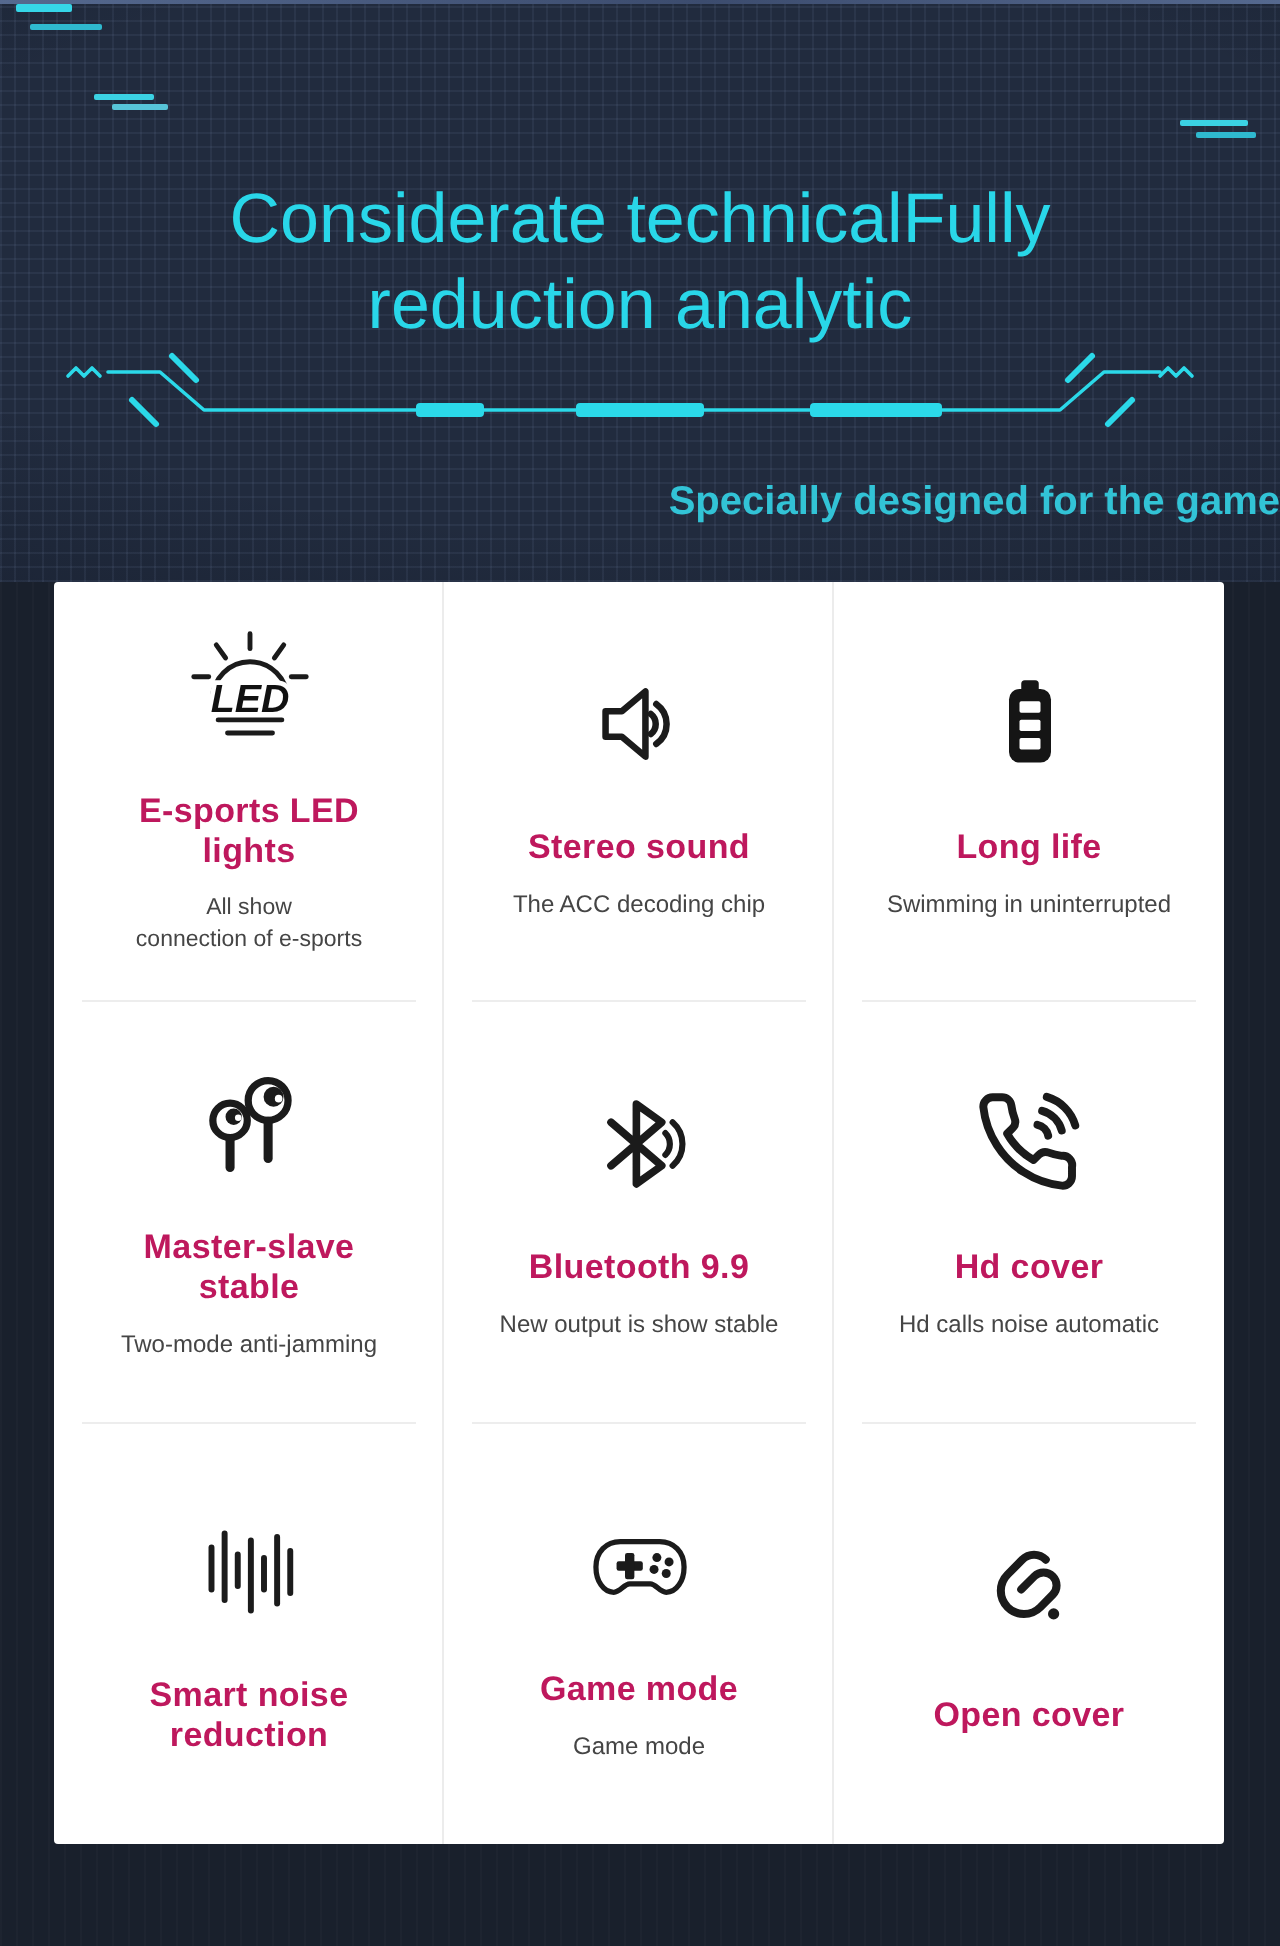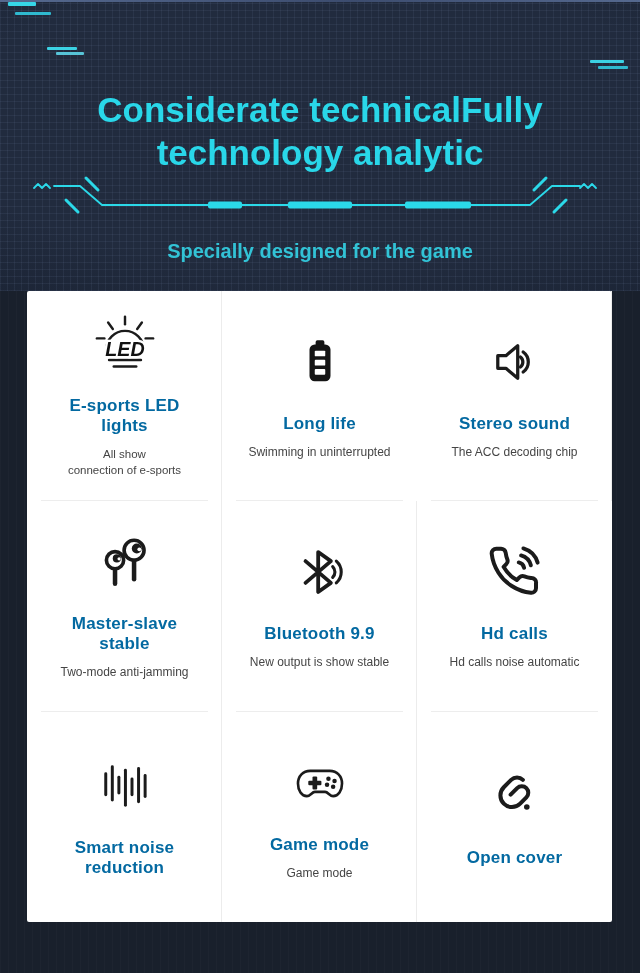--- a/index.html
+++ b/index.html
@@ -22,26 +22,26 @@
     background:linear-gradient(90deg,#55698f 0%,#3c4c6e 55%,#55698f 100%);
   }
   .lower-bg{
     position:absolute;left:0;top:291px;width:640px;height:682px;
     background-color:#19202c;
     background-image:repeating-linear-gradient(90deg, rgba(255,255,255,0.02) 0 1px, transparent 1px 8px);
   }
   .deco-dash{position:absolute;border-radius:1px;}
   .hero-title{
     position:absolute;left:0;top:88px;width:640px;
-    text-align:center;font-weight:700;font-size:35px;line-height:43px;
+    text-align:center;font-weight:400;font-size:35px;line-height:43px;
     letter-spacing:0px;
   }
   .hero-subtitle{
     position:absolute;left:0;top:240px;width:640px;
-    text-align:center;font-weight:700;font-size:20px;
+    text-align:right;font-weight:700;font-size:20px;
   }
   .divider-svg{position:absolute;left:0;top:175px;}
   
   .card{
     position:absolute;left:27px;top:291px;width:585px;height:631px;
     background:#ffffff;border-radius:2px;
     display:grid;grid-template-columns:repeat(3,1fr);grid-template-rows:repeat(3,1fr);
   }
   .cell{
     position:relative;display:flex;flex-direction:column;
@@ -49,39 +49,39 @@
     padding:0 22px;box-sizing:border-box;
   }
   .cell.cr::after{
     content:"";position:absolute;top:0;right:0;width:1px;height:100%;background:#ececec;
   }
   .cell.rb::before{
     content:"";position:absolute;left:14px;right:14px;bottom:0;height:1px;background:#ededed;
   }
   .icon-box{width:60px;height:60px;display:flex;align-items:center;justify-content:center;margin-bottom:22px;}
   .icon-box svg{display:block;}
-  .f-title{font-size:17px;font-weight:700;color:#0369a1;letter-spacing:0.2px;}
+  .f-title{font-size:17px;font-weight:700;color:#be185d;letter-spacing:0.2px;}
   .f-sub{font-size:12px;color:#454545;margin-top:10px;line-height:16px;white-space:pre-line;}
   .stroke-ic{stroke:#1b1b1b;fill:none;stroke-linecap:round;stroke-linejoin:round;}
 </style>
 </head>
 <body>
 
 <div class="hero">
 
   <div class="deco-dash" style="left:8px;top:2px;width:28px;height:4px;background:#36d6e8;"></div>
   <div class="deco-dash" style="left:15px;top:12px;width:36px;height:3px;background:#2fb9cf;"></div>
   <div class="deco-dash" style="left:47px;top:47px;width:30px;height:3px;background:#3bd2e4;"></div>
   <div class="deco-dash" style="left:56px;top:52px;width:28px;height:3px;background:#57c4d8;"></div>
   <div class="deco-dash" style="left:590px;top:60px;width:34px;height:3px;background:#3bd2e4;"></div>
   <div class="deco-dash" style="left:598px;top:66px;width:30px;height:3px;background:#2fb9cf;"></div>
 
   <div class="hero-title" style="color:#29d7e9;">
     <div>Considerate technicalFully</div>
-    <div>technology analytic</div>
+    <div>reduction analytic</div>
   </div>
 
   <svg class="divider-svg" width="640" height="46" viewBox="0 0 640 46">
     <g stroke="#2bd9e9" fill="none" stroke-width="1.8" stroke-linecap="round" stroke-linejoin="round">
       <path d="M34 13 l4 -4 l4 4 l4 -4 l4 4"></path>
       <path d="M54 11 H80 L102 30 H530 L552 11 H580"></path>
       <path d="M580 11 l4 -4 l4 4 l4 -4 l4 4" transform="translate(0,2)"></path>
     </g>
     <g stroke="#2bd9e9" stroke-width="3" stroke-linecap="round">
       <path d="M86 3 L98 15"></path>
@@ -117,50 +117,50 @@
           <path d="M20 56 H44"></path>
         </g>
         <text x="32" y="45" text-anchor="middle" font-family="Liberation Sans, sans-serif" font-size="21" font-weight="800" font-style="italic" fill="#111" stroke="#ffffff" stroke-width="5" paint-order="stroke">LED</text>
       </svg>
     </div>
     <div class="f-title">E-sports LED lights</div>
     <div class="f-sub" style="font-size:11.5px;">All show
 connection of e-sports</div>
   </div>
 
-  <div class="cell rb">
-    <div class="icon-box">
-      <svg width="56" height="56" viewBox="0 0 64 64">
-        <g fill="#151515">
-          <rect x="27" y="7" width="10" height="7" rx="2"></rect>
-          <rect x="20" y="12" width="24" height="42" rx="6"></rect>
-        </g>
-        <g fill="#ffffff">
-          <rect x="26" y="19" width="12" height="6.5" rx="1"></rect>
-          <rect x="26" y="29.5" width="12" height="6.5" rx="1"></rect>
-          <rect x="26" y="40" width="12" height="6.5" rx="1"></rect>
-        </g>
-      </svg>
-    </div>
-    <div class="f-title">Long life</div>
-    <div class="f-sub">Swimming in uninterrupted</div>
-  </div>
-
   <div class="cell cr rb">
     <div class="icon-box">
       <svg width="58" height="58" viewBox="0 0 64 64">
         <g class="stroke-ic" stroke-width="3.6">
           <path d="M13 25 H22 L35 14 V50 L22 39 H13 Z"></path>
           <path d="M41 21 a13.5 13.5 0 0 1 0 22"></path>
           <path d="M38 26.5 a7 7 0 0 1 0 11"></path>
         </g>
       </svg>
     </div>
     <div class="f-title">Stereo sound</div>
     <div class="f-sub">The ACC decoding chip</div>
+  </div>
+
+  <div class="cell rb">
+    <div class="icon-box">
+      <svg width="56" height="56" viewBox="0 0 64 64">
+        <g fill="#151515">
+          <rect x="27" y="7" width="10" height="7" rx="2"></rect>
+          <rect x="20" y="12" width="24" height="42" rx="6"></rect>
+        </g>
+        <g fill="#ffffff">
+          <rect x="26" y="19" width="12" height="6.5" rx="1"></rect>
+          <rect x="26" y="29.5" width="12" height="6.5" rx="1"></rect>
+          <rect x="26" y="40" width="12" height="6.5" rx="1"></rect>
+        </g>
+      </svg>
+    </div>
+    <div class="f-title">Long life</div>
+    <div class="f-sub">Swimming in uninterrupted</div>
   </div>
 
   <div class="cell cr rb">
     <div class="icon-box">
       <svg width="58" height="58" viewBox="0 0 64 64">
         <g class="stroke-ic" stroke-width="4">
           <circle cx="21" cy="30" r="9.5"></circle>
           <circle cx="42" cy="19" r="11"></circle>
         </g>
         <g class="stroke-ic" stroke-width="5">
@@ -201,21 +201,21 @@
     <div class="icon-box">
       <svg width="56" height="56" viewBox="0 0 24 24">
         <g class="stroke-ic" stroke-width="1.7">
           <path d="M21 16.92v2a2 2 0 0 1-2.18 2 18.8 18.8 0 0 1-8.2-2.92 18.5 18.5 0 0 1-5.7-5.7A18.8 18.8 0 0 1 2 4.1 2 2 0 0 1 4 2h2a2 2 0 0 1 2 1.72c.13.96.36 1.9.7 2.8a2 2 0 0 1-.45 2.12L7.1 9.78a15 15 0 0 0 5.66 5.66l1.14-1.14a2 2 0 0 1 2.11-.45c.9.34 1.85.57 2.81.7A2 2 0 0 1 21 16.92z"></path>
           <path d="M13.6 7.9 a3 3 0 0 1 2.3 2.3"></path>
           <path d="M14.6 4.9 a6 6 0 0 1 4.2 4.2"></path>
           <path d="M15.6 1.9 a9 9 0 0 1 6.1 6.1"></path>
         </g>
       </svg>
     </div>
-    <div class="f-title">Hd calls</div>
+    <div class="f-title">Hd cover</div>
     <div class="f-sub">Hd calls noise automatic</div>
   </div>
 
   <div class="cell cr">
     <div class="icon-box">
       <svg width="56" height="56" viewBox="0 0 64 64">
         <g class="stroke-ic" stroke-width="3.4" stroke-linecap="round">
           <path d="M10 18 V42"></path>
           <path d="M17.5 10 V48"></path>
           <path d="M25 22 V40"></path>

